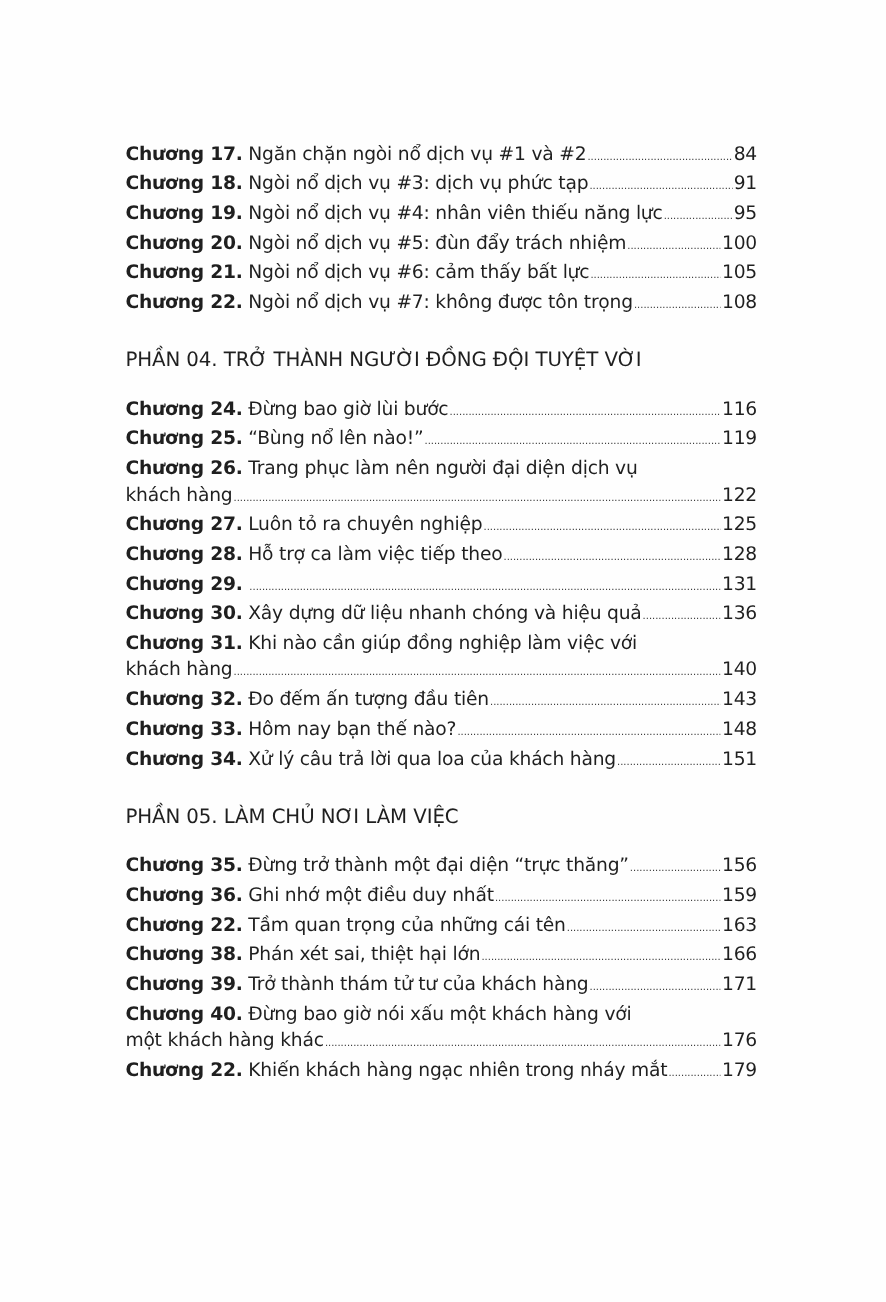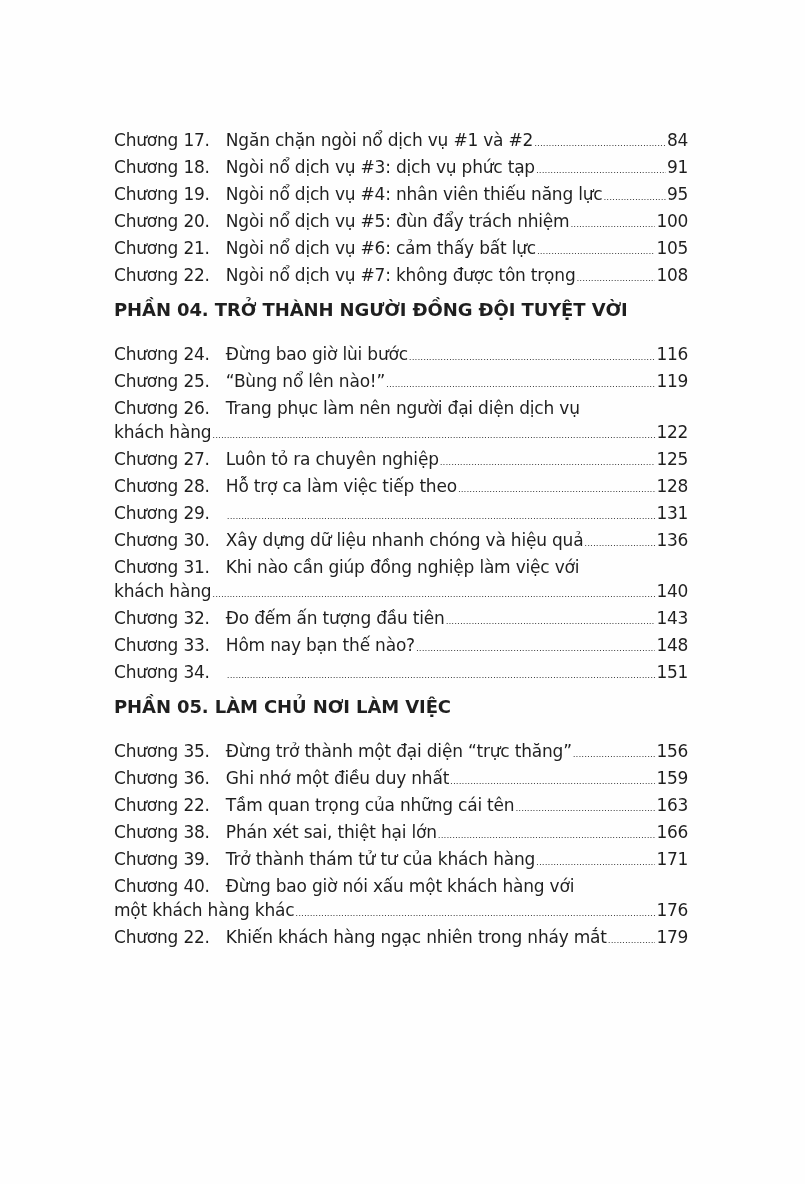--- a/index.html
+++ b/index.html
@@ -1,26 +1,26 @@
 <!DOCTYPE html>
 <html><head>
   <meta charset="utf-8">
   <style>
     html, body { margin: 0; padding: 0; background: #fefefe; }
     body { width: 805px; height: 1184px; position: relative; overflow: hidden; color: #1f1f1f; font-family: "DejaVu Sans", sans-serif; }
     .page { position: absolute; left: 114px; top: 128px; width: 574px; }
     .entry { font-size: 17px; line-height: 24px; margin: 0; }
     .row { display: flex; align-items: baseline; white-space: nowrap; }
-    .lbl { font-weight: normal; margin-right: 16px; letter-spacing: -0.2px; }
+    .lbl { font-weight: bold; margin-right: 5px; letter-spacing: -0.2px; }
     .title { font-weight: normal; letter-spacing: -0.2px; }
     .dots { flex: 1; overflow: hidden; margin: 0 1px; letter-spacing: 0; font-size: 9px; color: #333; }
     .dots::before { content: "................................................................................................................................................................................................................................................................"; }
     .pg { text-align: center; letter-spacing: -0.3px; }
     .wrap-first { white-space: nowrap; }
-    .section-title { font-weight: bold; font-size: 18px; line-height: 24px; margin: 8px 0 20px 0; letter-spacing: -0.1px; }
+    .section-title { font-weight: normal; font-size: 18px; line-height: 24px; margin: 26px 0 20px 0; letter-spacing: -0.1px; }
   </style>
 </head>
 <body>
 
 <div class="page" id="toc">
     <div class="entry">
       <div class="row">
         <span class="lbl">Chương 17.</span>
         <span class="title">Ngăn chặn ngòi nổ dịch vụ #1 và #2</span>
         <span class="dots"></span>
@@ -143,20 +143,21 @@
       <div class="row">
         <span class="lbl">Chương 33.</span>
         <span class="title">Hôm nay bạn thế nào?</span>
         <span class="dots"></span>
         <span class="pg">148</span>
       </div>
     </div>
     <div class="entry">
       <div class="row">
         <span class="lbl">Chương 34.</span>
+        <span class="title">Xử lý câu trả lời qua loa của khách hàng</span>
         <span class="dots"></span>
         <span class="pg">151</span>
       </div>
     </div>
     <div class="section-title">PHẦN 05. LÀM CHỦ NƠI LÀM VIỆC</div>
     <div class="entry">
       <div class="row">
         <span class="lbl">Chương 35.</span>
         <span class="title">Đừng trở thành một đại diện “trực thăng”</span>
         <span class="dots"></span>

